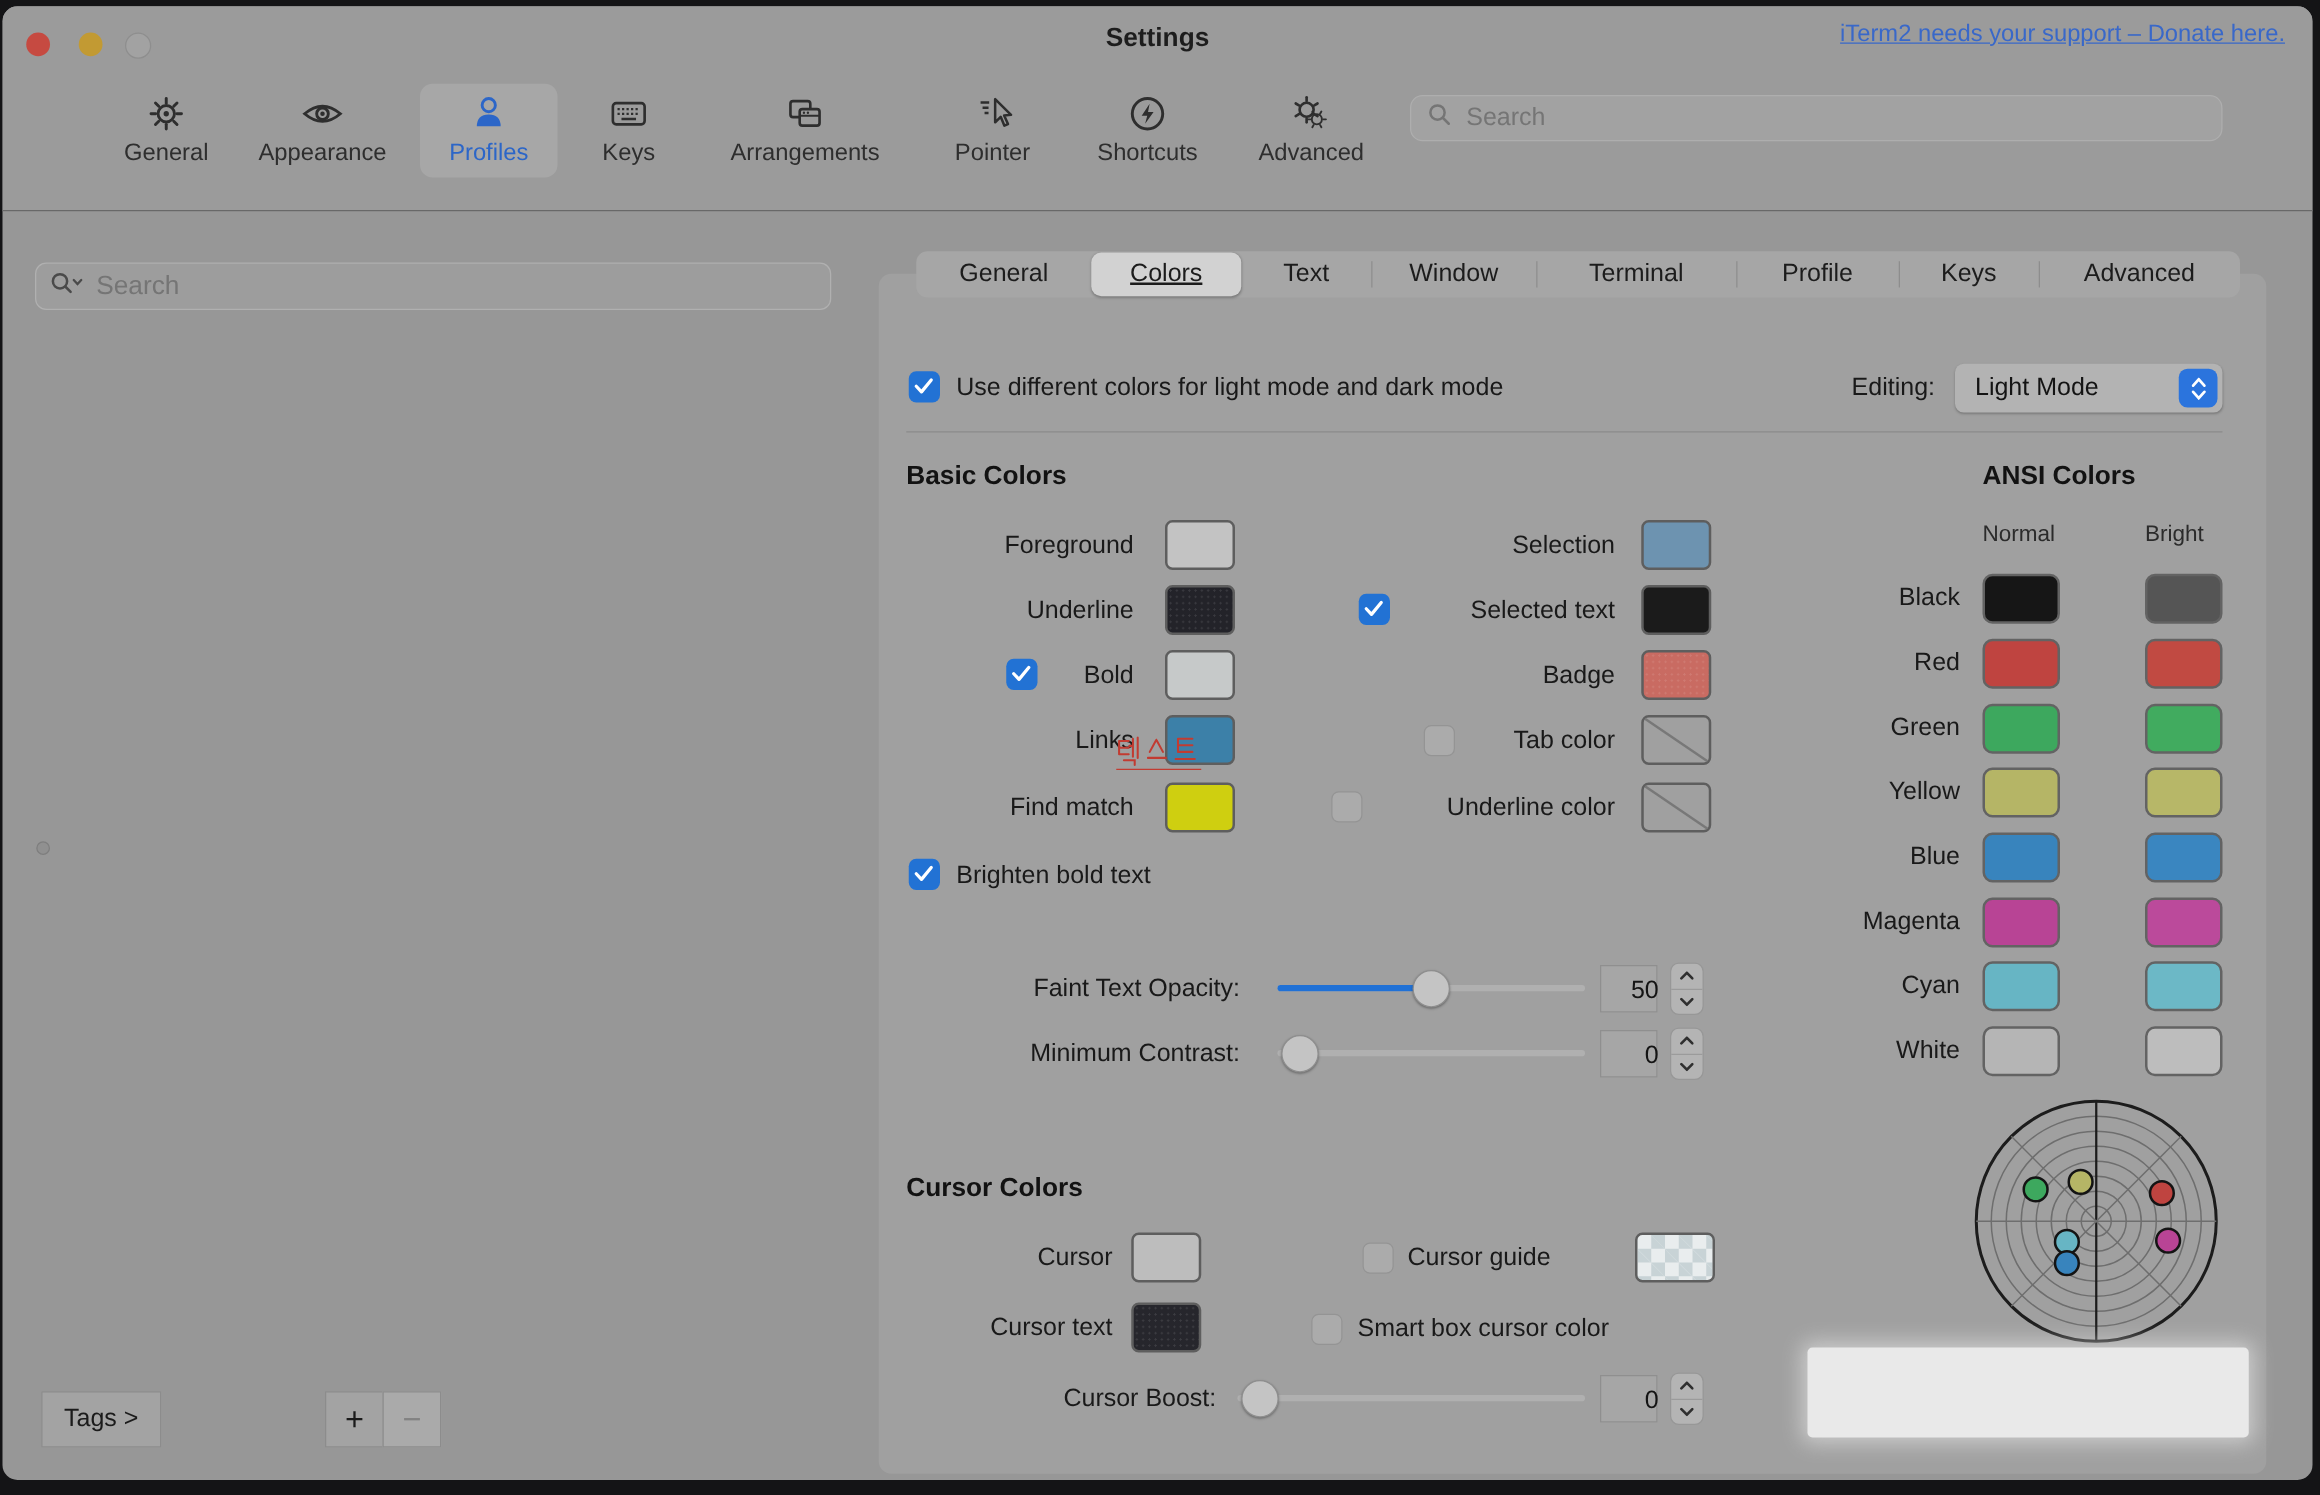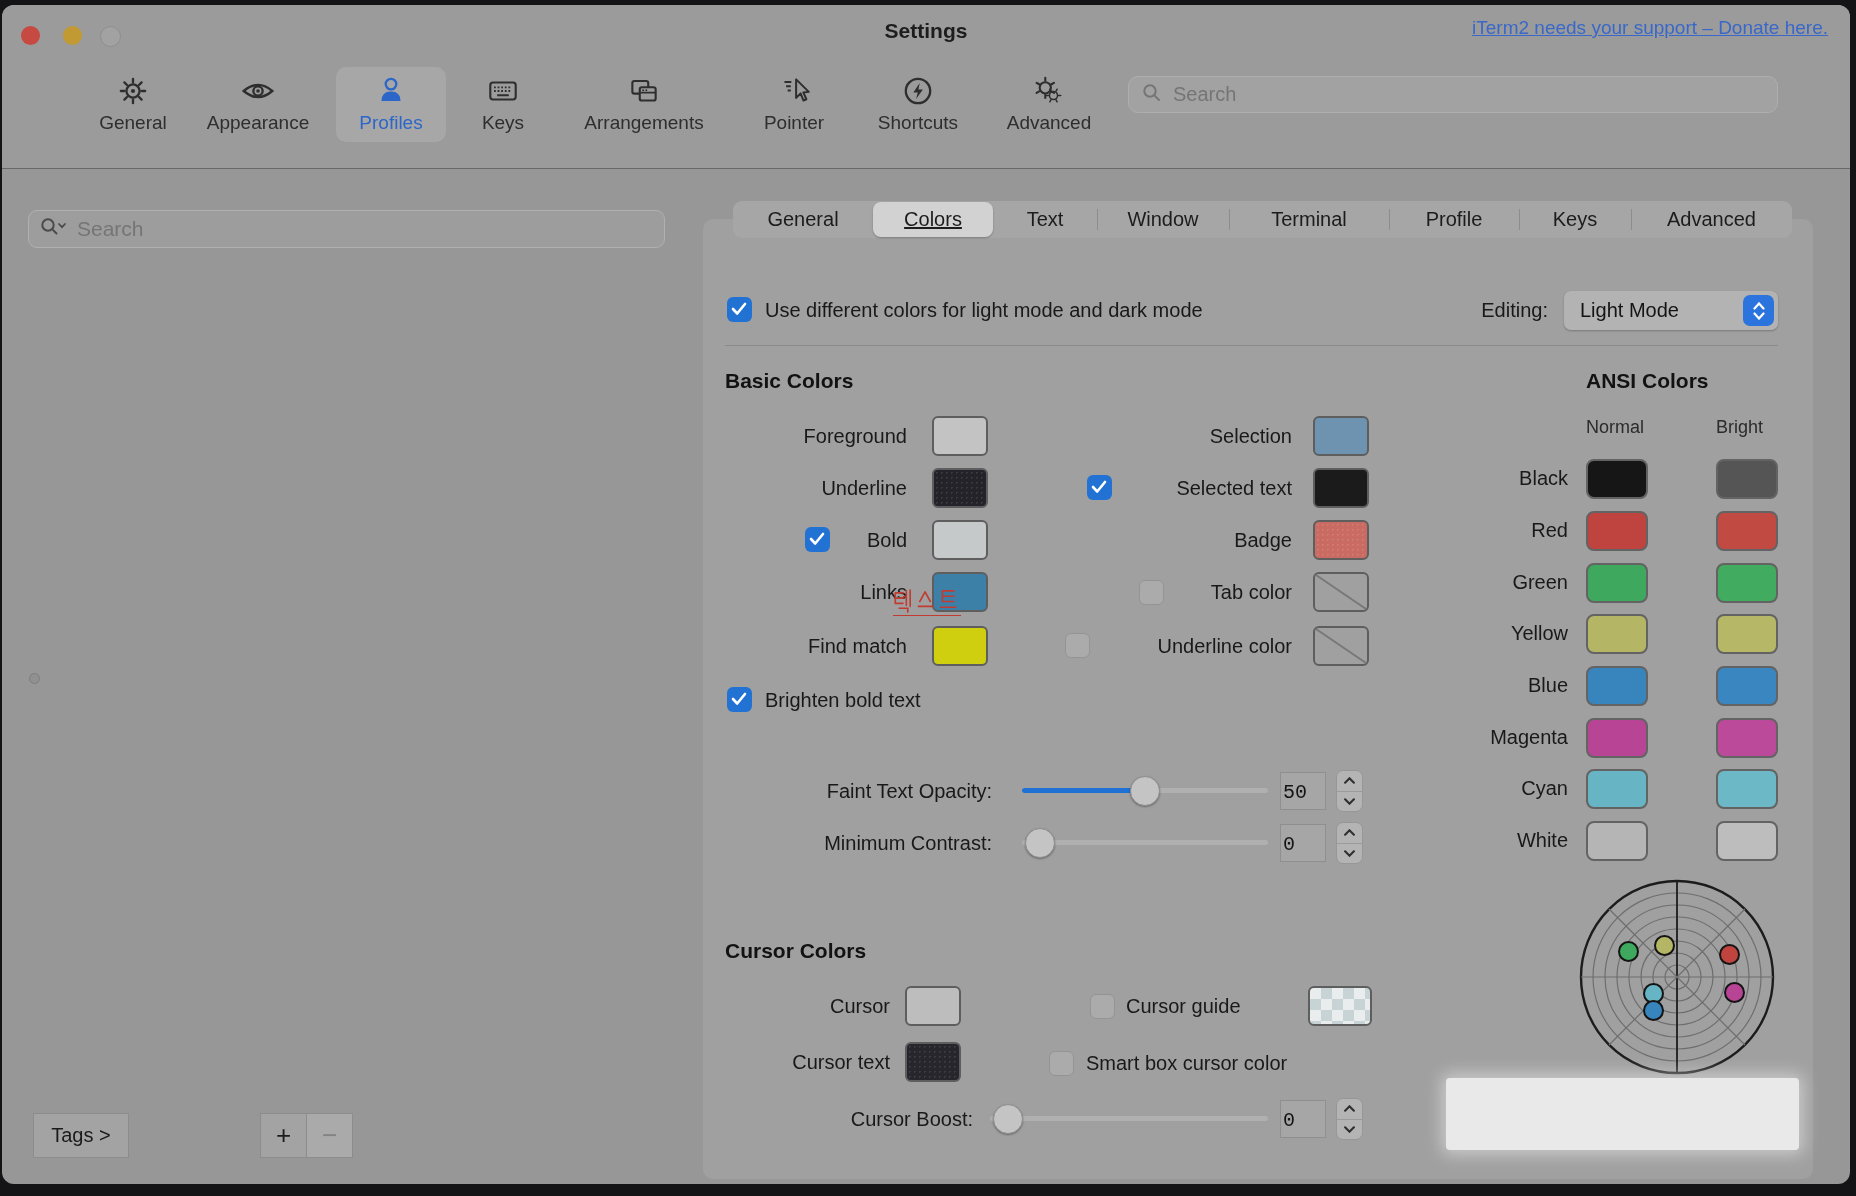--- a/index.html
+++ b/index.html
@@ -69,22 +69,22 @@
                      linear-gradient(45deg,#c8d3d6 25%,transparent 25%,transparent 75%,#c8d3d6 75%,#c8d3d6);
     background-position:0 0,11px 11px;background-size:22px 22px;}
   .ansi-swatch{position:absolute;width:62px;height:40px;border:2px solid #636363;border-radius:8px;
                box-sizing:border-box;cursor:pointer;}
   .track{position:absolute;height:5px;border-radius:3px;background:#b0b0b0;}
   .fill{position:absolute;height:5px;border-radius:3px;background:#2071d6;}
   .thumb{position:absolute;width:30px;height:30px;border-radius:50%;background:#c4c4c4;
          border:1px solid #8e8e8e;box-shadow:0 1px 2px rgba(0,0,0,0.35);box-sizing:border-box;cursor:pointer;}
   .valbox{position:absolute;width:46px;height:38px;background:#a6a6a6;border:1px solid #8f8f8f;
           box-sizing:border-box;}
-  .valbox input{width:100%;height:100%;border:none;background:transparent;text-align:left;
-                font-size:20px;color:#141414;font-family:Liberation Mono, monospace;outline:none;}
+  .valbox input{width:100%;height:100%;border:none;background:transparent;text-align:right;
+                font-size:20px;color:#141414;font-family:Liberation Sans, sans-serif;outline:none;}
   .stepper{position:absolute;width:27px;height:42px;background:#b4b4b4;border-radius:7px;
            border:1px solid #979797;box-sizing:border-box;display:flex;flex-direction:column;cursor:pointer;}
   .stepper .half{flex:1;display:flex;align-items:center;justify-content:center;}
   .stepper .half:first-child{border-bottom:1px solid #9b9b9b;}
   .dropdown{position:absolute;background:#b3b3b3;border-radius:7px;box-shadow:0 1px 2px rgba(0,0,0,0.25);
             display:flex;align-items:center;box-sizing:border-box;cursor:pointer;}
   .dd-blue{position:absolute;top:4px;right:4px;width:31px;height:31px;border-radius:7px;
            background:#2b74dd;display:flex;flex-direction:column;align-items:center;justify-content:center;gap:2px;}
   
   .glow{position:absolute;left:1444px;top:1073px;width:353px;height:72px;background:#e9e9e9;

